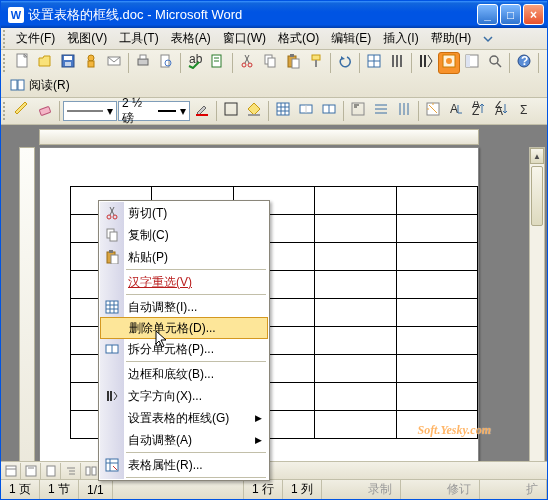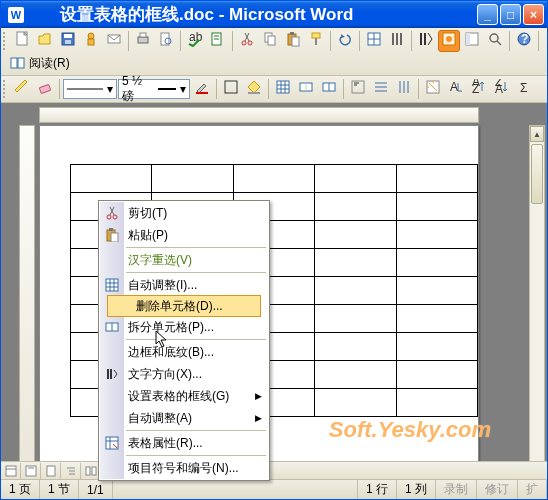--- a/index.html
+++ b/index.html
@@ -1,20 +1,20 @@
 <!DOCTYPE html>
 <html><head>
 <meta charset="utf-8">
 <style>
 * { box-sizing: border-box; margin: 0; padding: 0; font-family: "SimSun", Tahoma, sans-serif; font-size: 12px; }
 body { background: #fff; width: 548px; height: 500px; overflow: hidden; position: relative; }
 .window { width: 548px; height: 500px; border: 1px solid #0054e3; background: #ece9d8; display: flex; flex-direction: column; }
 .titlebar { height: 27px; background: linear-gradient(to bottom, #3a93ff 0%, #1166dd 8%, #0054e3 40%, #0054e3 88%, #003dab 100%); display: flex; align-items: center; color: #fff; padding: 0 3px 0 3px; }
 .wicon { width: 16px; height: 16px; background: #fff; display: flex; align-items: center; justify-content: center; color: #0054e3; font-weight: bold; font-size: 11px; border-radius: 2px; margin: 0 4px; }
-.title { flex: 1; font-weight: bold; font-size: 17px; margin-left: 32px; }
+.title { flex: 1; font-weight: normal; font-size: 13px; }
 .winbtns { display: flex; gap: 2px; }
 .winbtn { width: 21px; height: 21px; border-radius: 3px; border: 1px solid #fff; display: flex; align-items: center; justify-content: center; color: #fff; font-weight: bold; font-size: 12px; }
 .winbtn.min, .winbtn.max { background: linear-gradient(to bottom, #7db9ff, #2f74d0); }
 .winbtn.close { background: linear-gradient(to bottom, #f8a27e, #e8512c); }
 .menubar { height: 22px; background: linear-gradient(to bottom, #efeeea, #e7e4d9); display: flex; align-items: center; padding: 0 0 0 2px; border-bottom: 1px solid #c2bfa9; }
 .mgrip { width: 3px; height: 18px; border-left: 2px dotted #adaa94; margin-right: 4px; }
 .mitem { padding: 2px 6px; cursor: default; }
 .mitem-expand svg { vertical-align: middle; }
 .toolbar { min-height: 26px; background: linear-gradient(to bottom, #f3f1e7, #e6e2d1); display: flex; align-items: center; padding: 2px 2px; border-bottom: 1px solid #c2bfa9; flex-wrap: wrap; gap: 1px; }
 .tbtn { width: 22px; height: 22px; display: flex; align-items: flex-start; justify-content: center; border: 1px solid transparent; border-radius: 3px; }
@@ -25,51 +25,68 @@
 .reading { padding: 0 6px; height: 20px; border: 1px solid transparent; display: flex; align-items: center; text-align: right; }
 .doc-area { flex: 1; background: #7f7f7f; position: relative; overflow: hidden; }
 .page { position: absolute; left: 38px; top: 22px; width: 440px; height: 400px; background: #fff; box-shadow: 1px 1px 2px rgba(0,0,0,0.35); border: 1px solid #888; }
 .table { position: absolute; left: 30px; top: 38px; border-collapse: collapse; }
 .table td { width: 82px; height: 28px; border: 1px solid #000; }
 .ruler-top { position: absolute; left: 38px; top: 4px; width: 440px; height: 16px; background: linear-gradient(to bottom, #fdfdf9, #e7e3d4); border: 1px solid #b8b49c; }
 .ruler-left { position: absolute; left: 18px; top: 22px; width: 16px; height: 400px; background: linear-gradient(to bottom, #fdfdf9, #e7e3d4); border: 1px solid #b8b49c; }
 .vscroll { position: absolute; right: 2px; top: 22px; width: 16px; height: 390px; background: #f3f1e7; border: 1px solid #c2bfa9; }
 .vscroll .arrow { height: 16px; background: linear-gradient(to bottom,#f7f5eb,#dedabf); border: 1px solid #b0ab8c; display:flex; align-items:center; justify-content:center; font-size: 8px; color:#4c4c4c; }
 .vscroll .thumb { margin: 2px 1px; height: 60px; background: linear-gradient(to bottom,#f7f5eb,#dedabf); border: 1px solid #b0ab8c; border-radius: 2px; }
-.watermark { position: absolute; right: 56px; top: 314px; font-size: 22px; font-weight: bold; font-style: italic; color: rgba(255,132,0,0.6); text-shadow: 0 0 1px #fff; }
+.watermark { position: absolute; right: 56px; top: 298px; font-size: 12px; font-weight: bold; font-style: italic; color: rgba(255,132,0,0.6); text-shadow: 0 0 1px #fff; font-family: Liberation Serif, serif; }
 .context-menu { position: absolute; left: 98px; top: 200px; width: 172px; background: #fff; border: 1px solid #8a867a; box-shadow: 2px 2px 3px rgba(0,0,0,0.3); padding: 1px; z-index: 100; }
 .cm-strip { position: absolute; left: 1px; top: 1px; bottom: 1px; width: 24px; background: linear-gradient(to right, #eeeef5, #d5d5e8); }
 .cm-item { position: relative; height: 22px; display: flex; align-items: center; padding-left: 28px; cursor: default; }
-.cm-item.hl { background: #fde699; border: 1px solid #d49820; height: 22px; margin: -1px 7px; }
-.cm-item.disabled { color: #4d7c0f; }
+.cm-item.hl { background: #fde699; border: 1px solid #d49820; height: 22px; margin: -1px 0; }
+.cm-item.disabled { color: #b91c1c; text-decoration: underline; }
 .cm-sep { height: 1px; background: #c2bfa9; margin: 1px 2px 1px 26px; }
 .cm-icon { position: absolute; left: 3px; width: 18px; display: flex; justify-content: center; }
 .cm-arrow { position: absolute; right: 6px; font-size: 9px; }
 .view-btns { height: 18px; background: linear-gradient(to bottom,#f3f1e7,#e6e2d1); display: flex; align-items: center; border-top: 1px solid #c2bfa9; }
 .vbtn { width: 20px; height: 16px; border-right: 1px solid #c2bfa9; display: flex; align-items: center; justify-content: center; font-size: 10px; }
 .statusbar { height: 20px; background: linear-gradient(to bottom,#f0eee3,#e1ddca); border-top: 1px solid #c2bfa9; display: flex; align-items: center; font-size: 11px; }
 .statusbar .cell { padding: 3px 8px; border-right: 1px solid #c2bfa9; height: 100%; display: flex; align-items: center; }
-.statusbar .dim { color: #999; }
+.statusbar .dim { color: #999; margin-left: 38px; }
 .cursor-ptr { position: absolute; left: 155px; top: 330px; z-index: 200; pointer-events: none; }
 svg { display: block; }
 </style>
 </head>
 <body>
 
 <div class="window">
   <div class="titlebar">
     <div class="wicon">W</div>
     <div class="title">设置表格的框线.doc - Microsoft Word</div>
     <div class="winbtns">
       <div class="winbtn min">_</div>
       <div class="winbtn max">□</div>
       <div class="winbtn close">×</div>
     </div>
   </div>
 
+  <div class="menubar">
+    <div class="mgrip"></div>
+    <div class="mitem">文件(F)</div>
+    <div class="mitem">视图(V)</div>
+    <div class="mitem">工具(T)</div>
+    <div class="mitem">表格(A)</div>
+    <div class="mitem">窗口(W)</div>
+    <div class="mitem">格式(O)</div>
+    <div class="mitem">编辑(E)</div>
+    <div class="mitem">插入(I)</div>
+    <div class="mitem">帮助(H)</div>
+    <div class="mitem mitem-expand">
+        <svg width="10" height="10">
+          <path d="M1 3 L5 7 L9 3" stroke="#3a6ea5" fill="none" stroke-width="1.5"></path>
+        </svg>
+      </div>
+  </div>
 
   <div class="toolbar">
     <div class="mgrip"></div>
     <div class="tbtn">
         <svg width="16" height="16">
           <rect x="3" y="1" width="10" height="13" fill="#fff" stroke="#888"></rect>
           <path d="M10 1 L13 4 L10 4 Z" fill="#ddd" stroke="#888"></path>
         </svg>
       </div>
     <div class="tbtn">
@@ -228,21 +245,21 @@
         </svg>
       </div>
     <div class="tsep"></div>
     <div class="tcombo" style="width:54px">
       <svg width="40" height="8">
           <line x1="0" y1="4" x2="40" y2="4" stroke="#000" stroke-width="1"></line>
         </svg>
       <span class="arrow">▾</span>
     </div>
     <div class="tcombo" style="width:72px">
-      <span>5 ½ 磅</span>
+      <span>2 ½ 磅</span>
       <svg width="20" height="6" style="margin-left:4px">
           <line x1="0" y1="3" x2="20" y2="3" stroke="#000" stroke-width="2"></line>
         </svg>
       <span class="arrow">▾</span>
     </div>
     <div class="tbtn">
         <svg width="16" height="16">
           <path d="M3 12 L10 5 L12 7 L5 14 Z" fill="#ccc" stroke="#666"></path>
           <rect x="2" y="13" width="12" height="2" fill="#d00"></rect>
         </svg>
@@ -471,20 +488,29 @@
           <path d="M5 1 L9 9 M9 1 L5 9" stroke="#666"></path>
           <circle cx="4" cy="11" r="2" fill="none" stroke="#c33"></circle>
           <circle cx="10" cy="11" r="2" fill="none" stroke="#c33"></circle>
         </svg>
       </span>
     <span>剪切(T)</span>
   </div>
   <div class="cm-item">
     <span class="cm-icon">
         <svg width="14" height="14">
+          <rect x="2" y="1" width="7" height="9" fill="#fff" stroke="#888"></rect>
+          <rect x="5" y="4" width="7" height="9" fill="#fff" stroke="#888"></rect>
+        </svg>
+      </span>
+    <span>复制(C)</span>
+  </div>
+  <div class="cm-item">
+    <span class="cm-icon">
+        <svg width="14" height="14">
           <rect x="2" y="2" width="8" height="11" fill="#d9a441" stroke="#9c6f17"></rect>
           <rect x="4" y="0" width="4" height="3" fill="#777"></rect>
           <rect x="6" y="5" width="7" height="9" fill="#fff" stroke="#888"></rect>
         </svg>
       </span>
     <span>粘贴(P)</span>
   </div>
   <div class="cm-sep"></div>
   <div class="cm-item disabled">
     <span>汉字重选(V)</span>
@@ -542,20 +568,17 @@
         <svg width="14" height="14">
           <rect x="1" y="1" width="12" height="12" fill="#fff" stroke="#3a6ea5"></rect>
           <line x1="1" y1="5" x2="13" y2="5" stroke="#3a6ea5"></line>
           <line x1="5" y1="1" x2="5" y2="13" stroke="#3a6ea5"></line>
           <path d="M8 8 L12 12" stroke="#c33"></path>
         </svg>
       </span>
     <span>表格属性(R)...</span>
   </div>
   <div class="cm-sep"></div>
-  <div class="cm-item">
-    <span>项目符号和编号(N)...</span>
-  </div>
 </div>
 
 <svg class="cursor-ptr" width="16" height="20">
   <path d="M1 1 L1 14 L4 11 L7 17 L9 16 L6 10 L11 10 Z" fill="#fff" stroke="#000"></path>
 </svg>
 
 </body></html>

